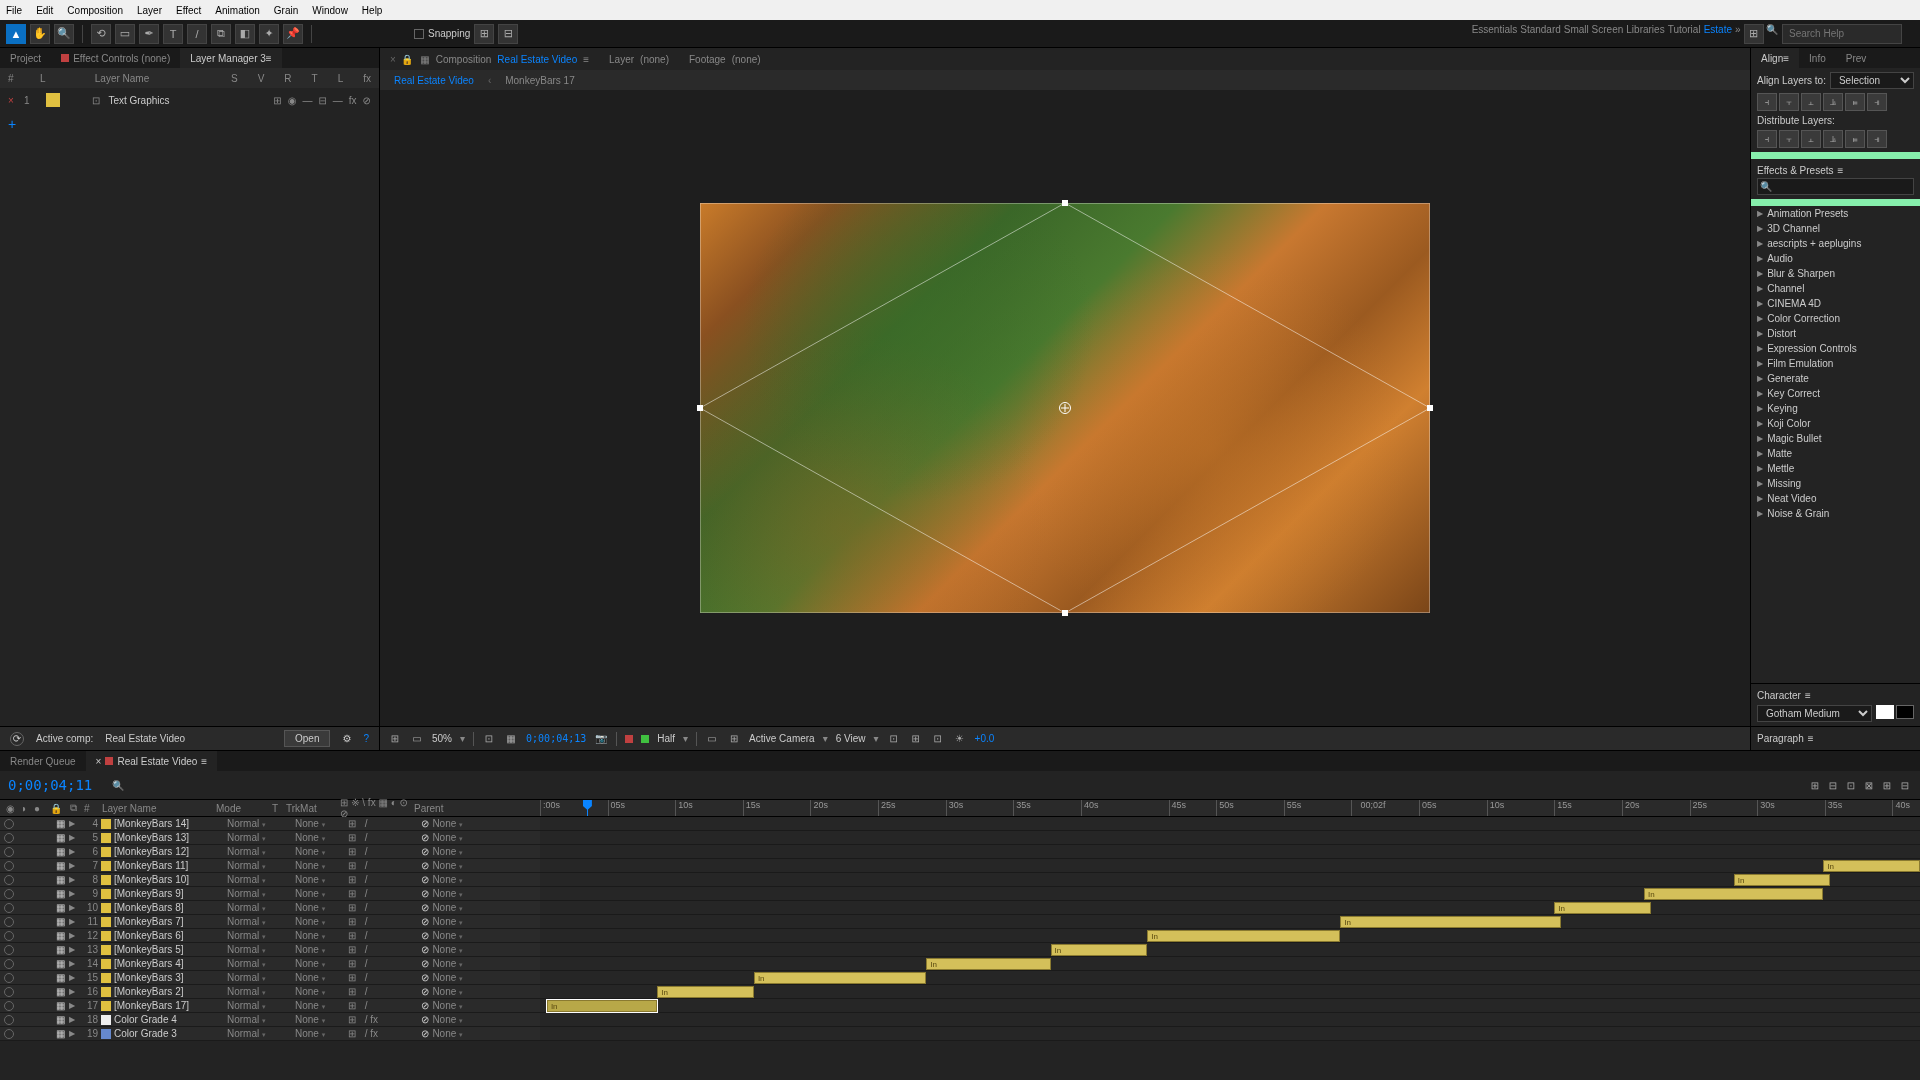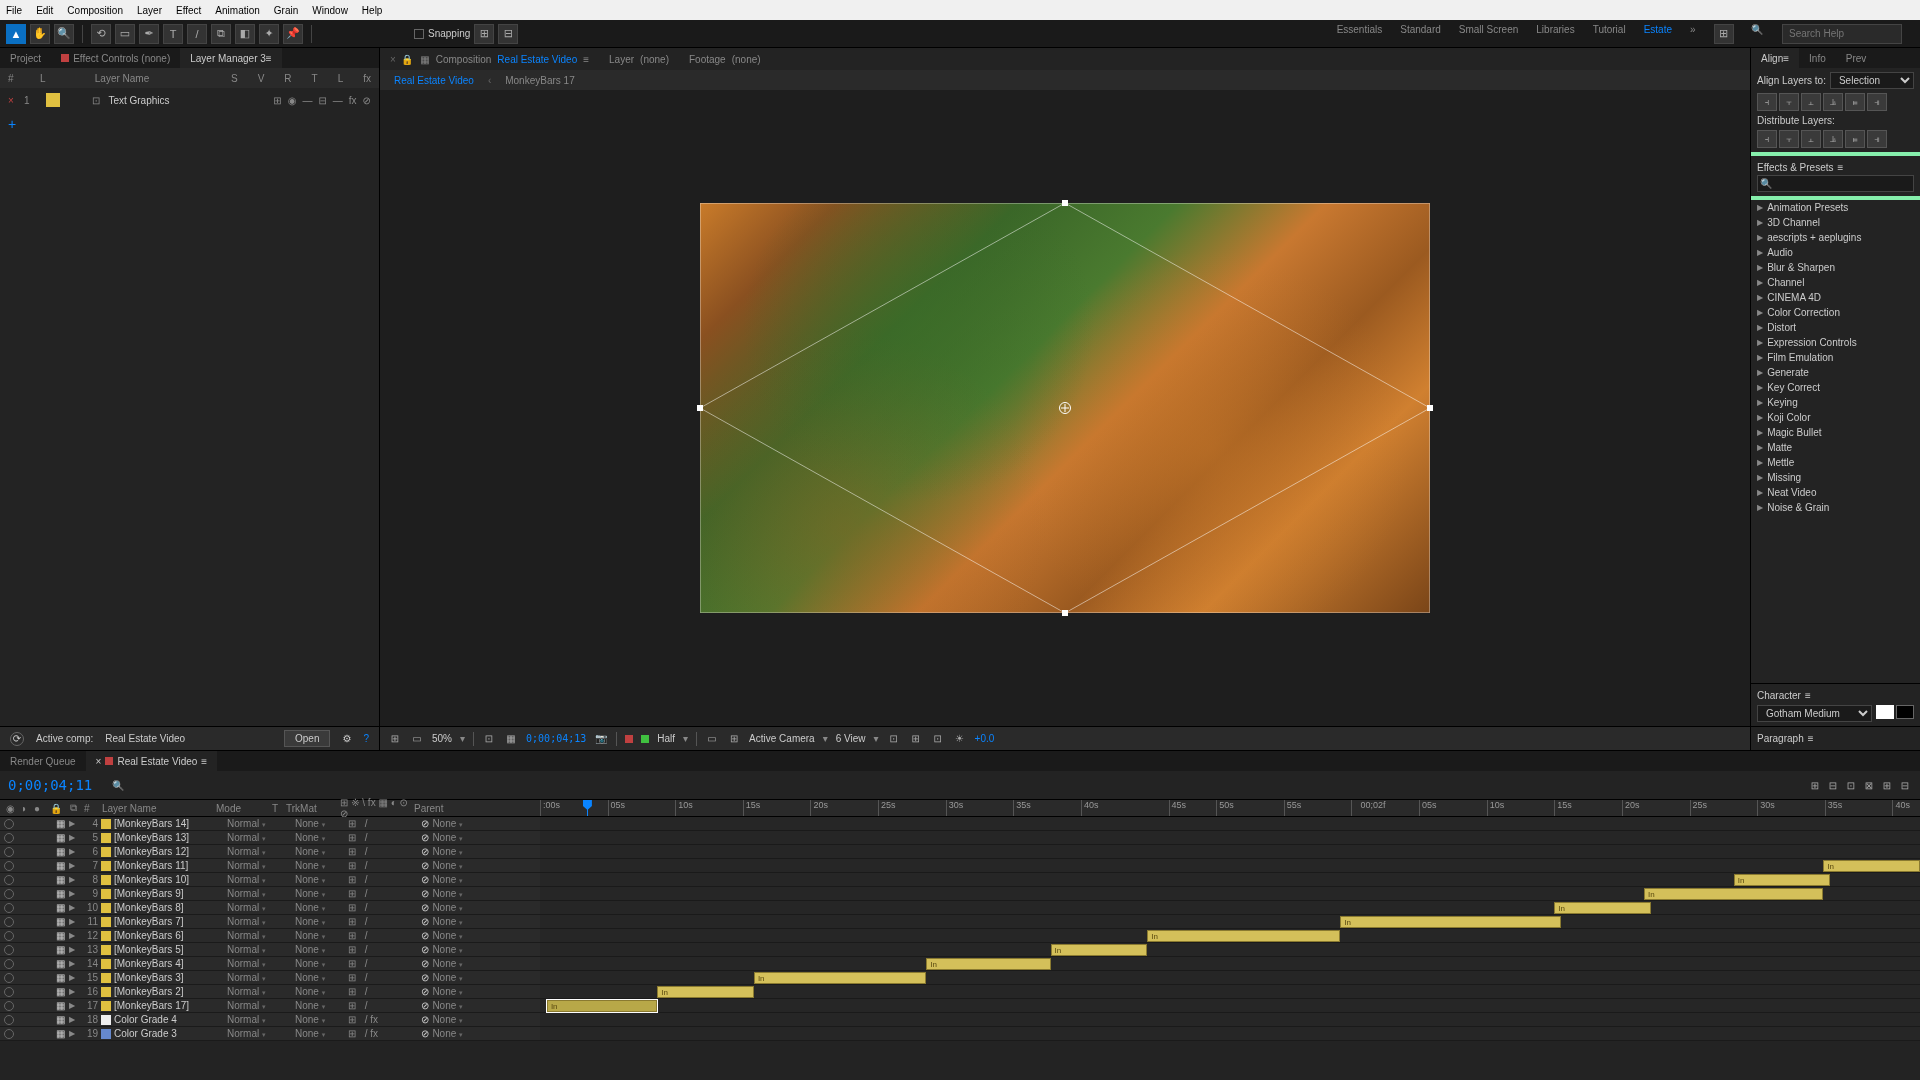--- a/index.html
+++ b/index.html
@@ -3,21 +3,21 @@
 <meta charset="utf-8">
 <style>
 *{margin:0;padding:0;box-sizing:border-box;font-family:Arial,sans-serif;font-size:10px;user-select:none}
 body{background:#1e1e1e;color:#ccc;width:1920px;height:1080px;overflow:hidden;display:flex;flex-direction:column}
 .menubar{background:#f0f0f0;color:#000;height:20px;display:flex;align-items:center;padding:0 6px;gap:14px}
 .menubar span{cursor:default}
 .toolbar{background:#1a1a1a;height:28px;display:flex;align-items:center;padding:0 6px;gap:4px;border-bottom:1px solid #000}
 .tool-btn{width:20px;height:20px;background:#333;border:1px solid #444;display:flex;align-items:center;justify-content:center;color:#aaa;font-size:11px}
 .tool-btn.active{background:#0a6fc2;border-color:#0a6fc2;color:#fff}
 .tool-sep{width:1px;height:18px;background:#444;margin:0 4px}
-.workspace-tabs{margin-left:auto;display:flex;gap:18px;color:#888;padding-right:12px}
+.workspace-tabs{margin-left:auto;display:flex;gap:3px;color:#888;padding-right:12px}
 .workspace-tabs span.active{color:#0a84ff}
 .search-box{background:#2a2a2a;border:1px solid #444;color:#ccc;padding:2px 6px;width:120px}
 .main-area{flex:1;display:flex;overflow:hidden}
 .left-panel{width:380px;background:#232323;display:flex;flex-direction:column;border-right:1px solid #000}
 .panel-tabs{height:20px;background:#1a1a1a;display:flex;align-items:flex-end;font-size:10px;color:#888}
 .panel-tab{padding:0 10px;height:100%;display:flex;align-items:center}
 .panel-tab.active{color:#ccc;background:#232323}
 .layer-mgr-head{height:20px;background:#2a2a2a;display:flex;align-items:center;padding:0 8px;gap:20px;color:#888;font-size:10px}
 .layer-mgr-row{height:24px;display:flex;align-items:center;padding:0 8px;gap:8px}
 .color-chip{width:14px;height:14px;background:#e0c040}
@@ -37,21 +37,21 @@
 .diamond line{stroke:rgba(255,255,255,.5);stroke-width:1}
 .anchor{position:absolute;width:12px;height:12px;border:1px solid #fff;border-radius:50%;left:50%;top:50%;transform:translate(-50%,-50%)}
 .anchor::before,.anchor::after{content:"";position:absolute;background:#fff}
 .anchor::before{width:1px;height:8px;left:50%;top:50%;transform:translate(-50%,-50%)}
 .anchor::after{height:1px;width:8px;left:50%;top:50%;transform:translate(-50%,-50%)}
 .handle{position:absolute;width:6px;height:6px;background:#fff;transform:translate(-50%,-50%)}
 .viewer-ctrl{height:24px;background:#2a2a2a;display:flex;align-items:center;padding:0 8px;gap:8px;font-size:10px;color:#ccc;border-top:1px solid #000}
 .ctrl-sep{width:1px;height:14px;background:#555}
 .ctrl-drop{color:#888}
 .right-panel{width:170px;background:#232323;display:flex;flex-direction:column;border-left:1px solid #000}
-.rp-section{border-bottom:4px solid #86efac;padding:4px 6px}
+.rp-section{border-bottom:7px solid #86efac;padding:4px 6px}
 .rp-title{font-size:10px;color:#ccc;display:flex;align-items:center;gap:4px;padding:2px 0}
 .rp-row{display:flex;gap:2px;margin-top:4px}
 .rp-btn{width:20px;height:18px;background:#3a3a3a;border:1px solid #555;display:flex;align-items:center;justify-content:center;font-size:9px;color:#aaa}
 .rp-sel{background:#1a1a1a;border:1px solid #444;color:#ccc;padding:1px 4px;flex:1;font-size:10px}
 .rp-search{background:#1a1a1a;border:1px solid #444;width:100%;color:#ccc;padding:2px;font-size:10px}
 .fx-tree{flex:1;overflow:hidden}
 .fx-item{padding:2px 6px;font-size:10px;color:#ccc;display:flex;align-items:center;gap:4px}
 .fx-arrow{font-size:8px;color:#888}
 .char-section{background:#232323;padding:4px 6px;border-top:1px solid #000}
 .color-sw{display:flex;gap:2px}

